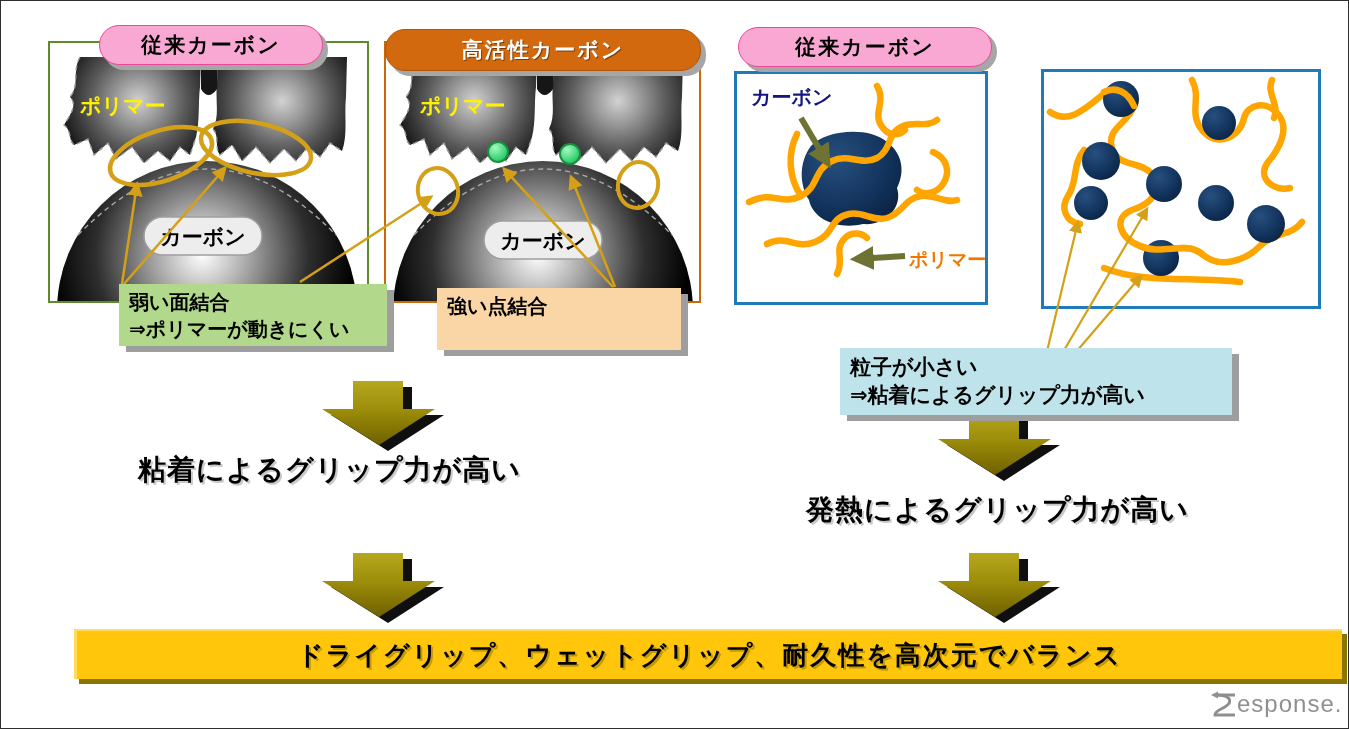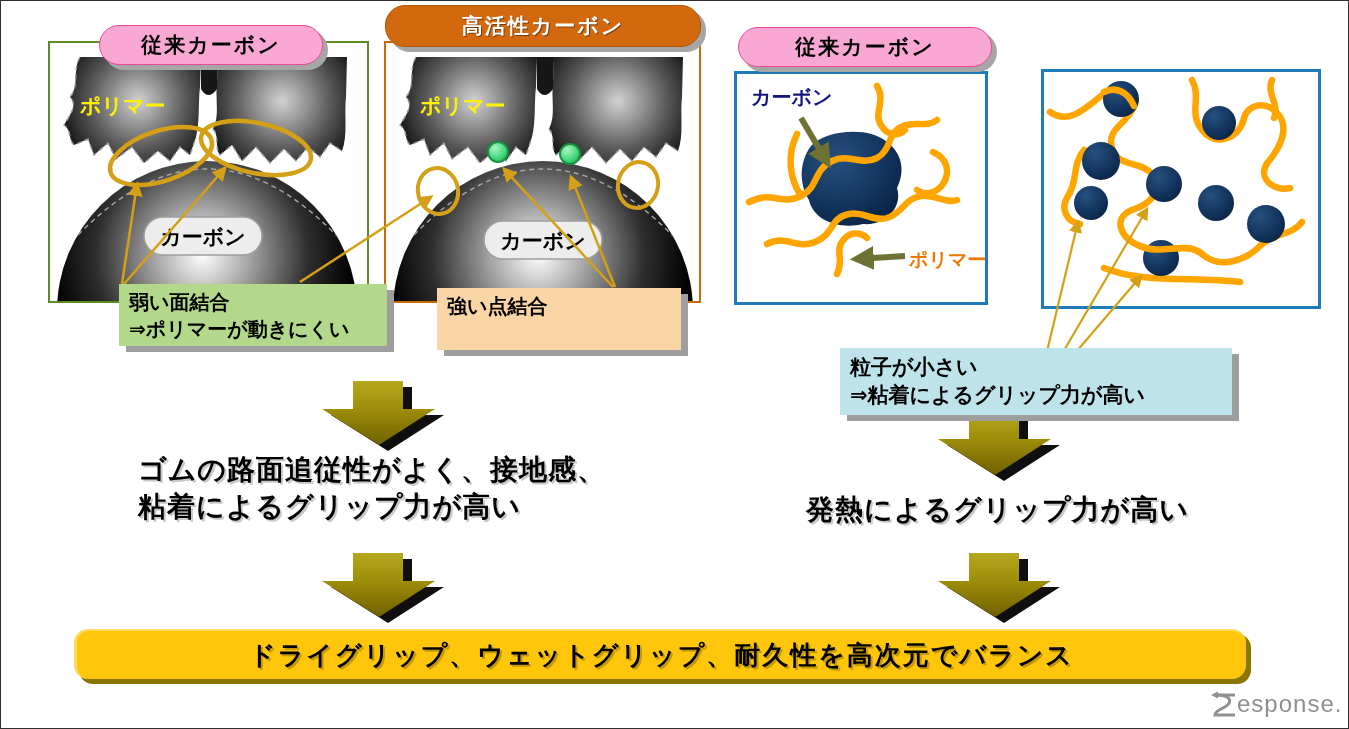--- a/index.html
+++ b/index.html
@@ -31,26 +31,25 @@
   .note-green{background:#B2D88B;margin-left:43px;}
   .note-peach{background:#FAD5A5;}
   .note-blue{background:#BFE3EA;font-size:21px;}
   
   .bigtext{
     position:absolute;z-index:40;font-weight:bold;font-size:28px;color:#000;
     line-height:37px;letter-spacing:1px;text-shadow:2px 2px 0 #c9c9c9;white-space:nowrap;
   }
   .blockarrow{position:absolute;z-index:15;}
   .banner{
-    position:absolute;z-index:40;left:73px;top:628px;width:1172px;height:50px;
+    position:absolute;z-index:40;left:73px;top:628px;width:1268px;height:50px;
     background:#FFC60B;border-left:3px solid #FFDC5E;border-top:2px solid #FFDC5E;
     box-shadow:5px 5px 0 #8A7500;display:flex;align-items:center;justify-content:center;
     font-weight:bold;font-size:26px;color:#000;letter-spacing:2px;box-sizing:border-box;
     text-shadow:2px 2px 0 rgba(90,70,0,.35);
-    border-radius:14px;
   }
   .watermark{
     position:absolute;z-index:40;left:1204px;top:688px;display:flex;align-items:center;
     color:#8F8F8F;font-size:24px;letter-spacing:1px;font-weight:normal;
   }
   .defs-holder{position:absolute;width:0;height:0;}
 </style>
 </head>
 <body>
 
@@ -190,21 +189,21 @@
         <line x1="1036" y1="392" x2="1077" y2="221" marker-end="url(#mGold)"></line>
         <line x1="1038" y1="392" x2="1146" y2="208" marker-end="url(#mGold)"></line>
         <line x1="1040" y1="392" x2="1140" y2="275" marker-end="url(#mGold)"></line>
       </g>
     </g>
   </svg>
 
   <div class="pill pill-green" style="left:98px;top:24px;width:222px;height:38px;">
       <span>従来カーボン</span>
     </div>
-  <div class="pill pill-orange" style="left:384px;top:4px;width:314px;height:40px;">
+  <div class="pill pill-orange" style="left:384px;top:28px;width:314px;height:40px;">
       <span>高活性カーボン</span>
     </div>
   <div class="pill pill-green" style="left:737px;top:26px;width:252px;height:38px;">
       <span>従来カーボン</span>
     </div>
 
   <div class="note note-green" style="left:75px;top:283px;width:268px;height:62px;">
     <div>弱い面結合</div>
     <div>⇒ポリマーが動きにくい</div>
   </div>
@@ -227,21 +226,20 @@
   <svg class="blockarrow" style="left:312px;top:552px;" width="134" height="72" viewBox="0 0 134 72">
     <polygon points="49,6 99,6 99,34 131,34 75,70 18,34 49,34" fill="#0f0f0f"></polygon>
     <polygon points="40,0 90,0 90,28 122,28 66,64 9,28 40,28" fill="url(#gArrow)"></polygon>
   </svg>
   <svg class="blockarrow" style="left:928px;top:552px;" width="134" height="72" viewBox="0 0 134 72">
     <polygon points="49,6 99,6 99,34 131,34 75,70 18,34 49,34" fill="#0f0f0f"></polygon>
     <polygon points="40,0 90,0 90,28 122,28 66,64 9,28 40,28" fill="url(#gArrow)"></polygon>
   </svg>
 
   <div class="bigtext" style="left:137px;top:450px;">
-    <div>ゴムの路面追従性がよく、接地感、</div>
     <div>粘着によるグリップ力が高い</div>
   </div>
   <div class="bigtext" style="left:805px;top:490px;">発熱によるグリップ力が高い</div>
 
   <div class="banner">
     <span>ドライグリップ、ウェットグリップ、耐久性を高次元でバランス</span>
   </div>
 
   <div class="watermark">
     <svg width="32" height="30" viewBox="0 0 32 30">

